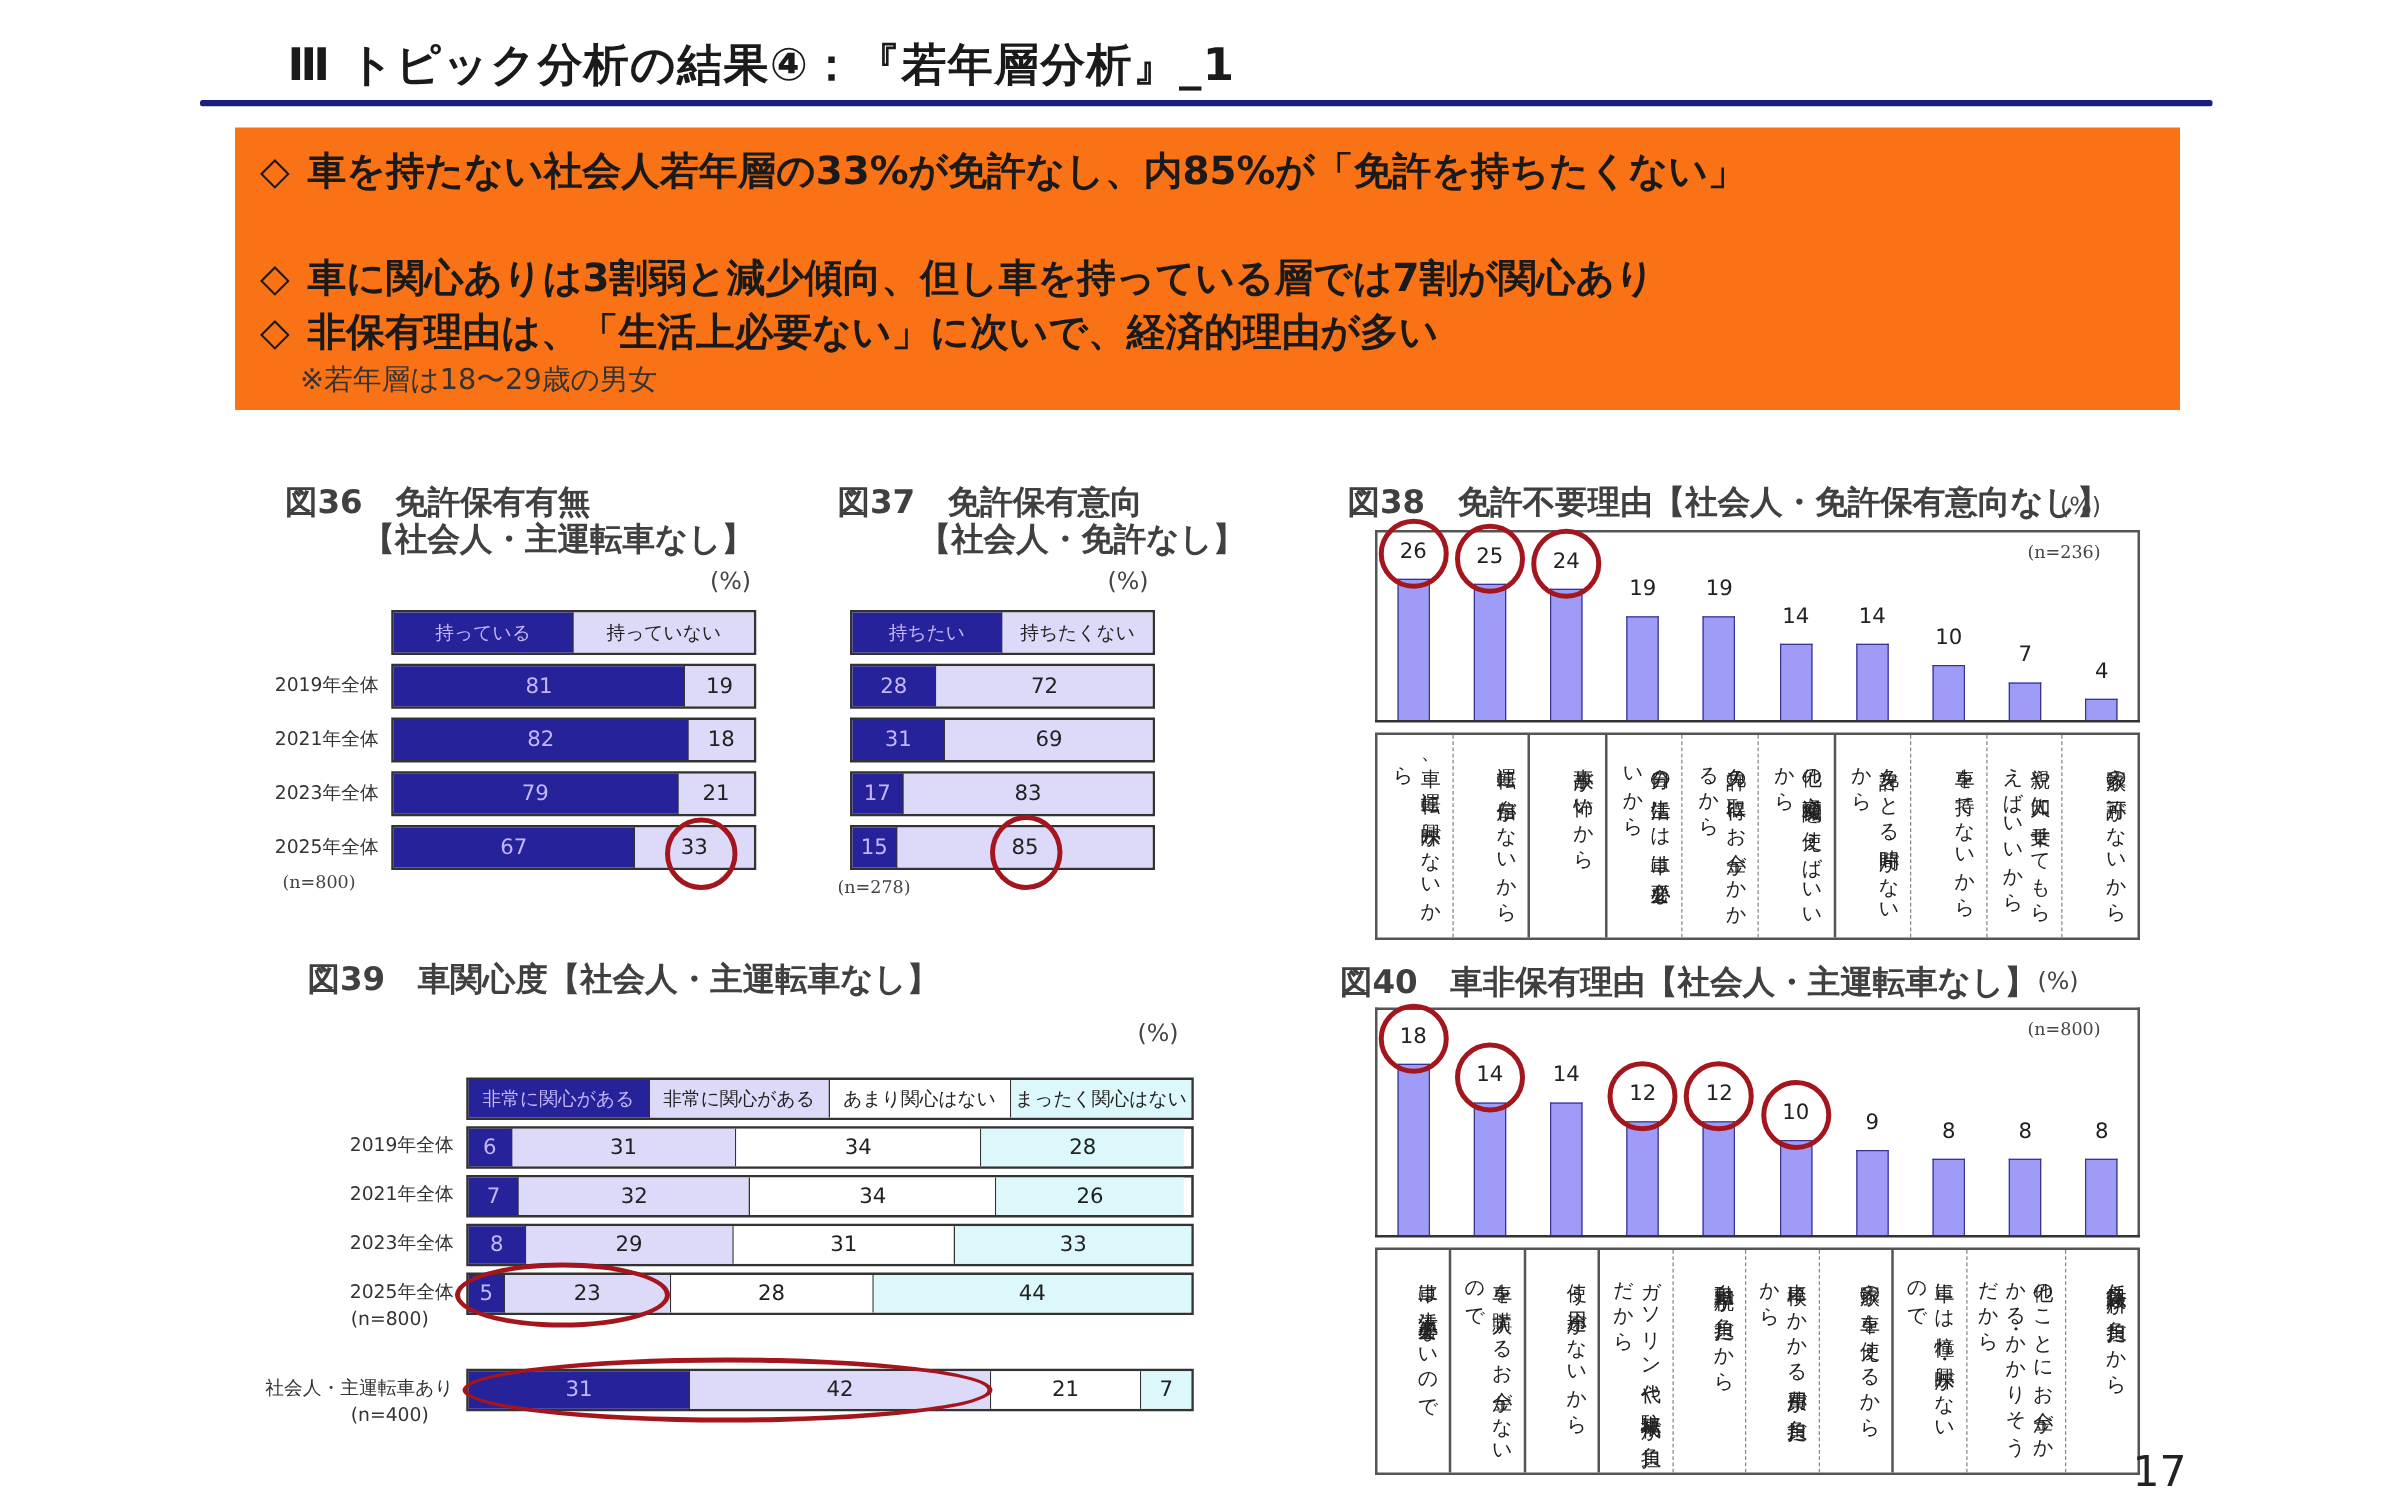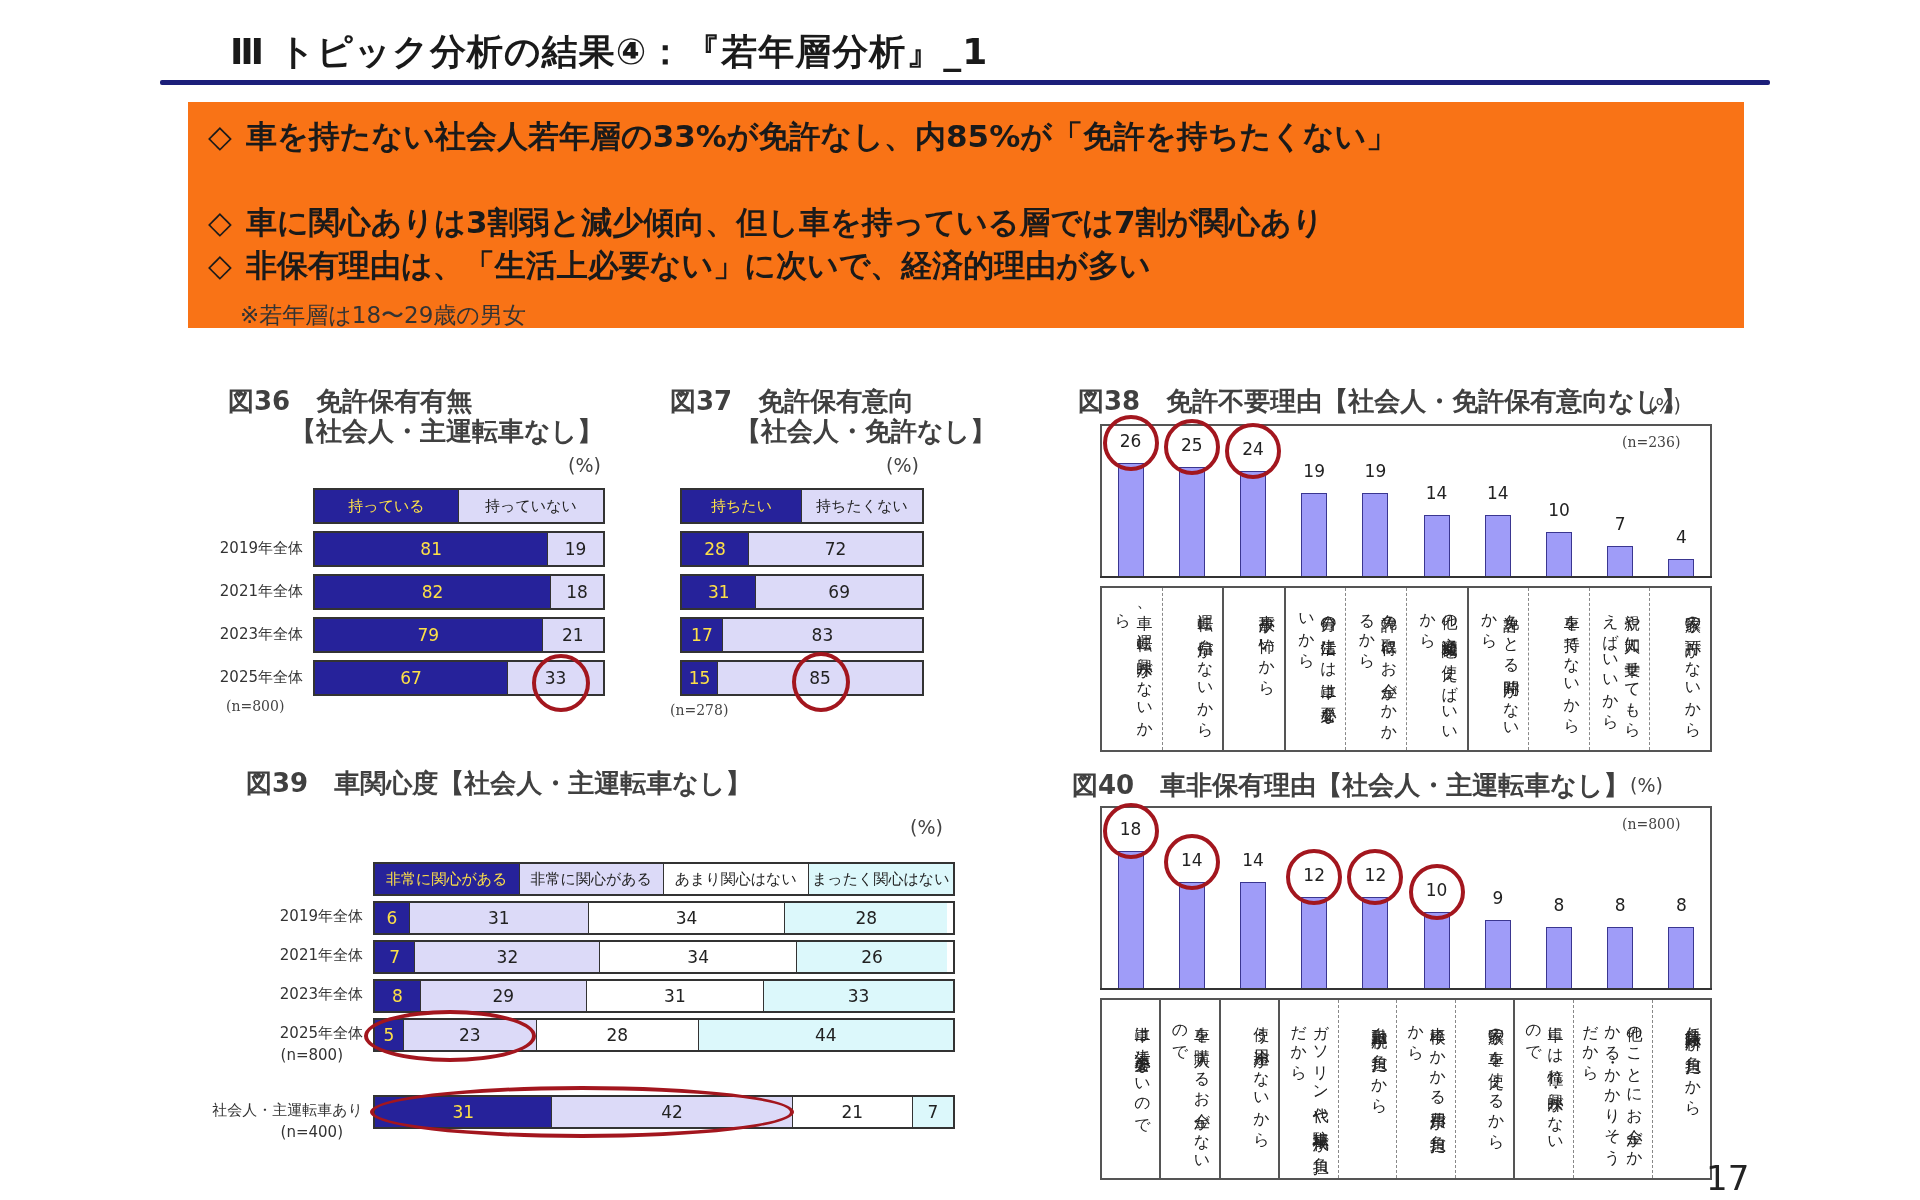--- a/index.html
+++ b/index.html
@@ -3,31 +3,31 @@
 <meta charset="utf-8">
 <style>
   html,body{margin:0;padding:0;background:#fff;}
   body{width:1920px;height:1200px;position:relative;overflow:hidden;font-family:"DejaVu Sans",sans-serif;color:#222;}
   .abs{position:absolute;}
   #title{left:230px;top:28px;font-size:36px;font-weight:bold;letter-spacing:1px;color:#1a1a1a;}
   #title-rule{left:160px;top:80px;width:1610px;height:5px;background:#1c1f7a;border-radius:2px;}
   #summary{left:188px;top:102px;width:1556px;height:226px;background:#f97316;}
   .sum-line{position:absolute;left:20px;font-size:31px;font-weight:bold;white-space:nowrap;color:#1a1a1a;}
   .sum-line .dia{display:inline-block;width:38px;font-weight:normal;}
-  .sum-note{position:absolute;left:52px;top:186px;font-size:23px;color:#333;margin-top:12px;}
+  .sum-note{position:absolute;left:52px;top:186px;font-size:23px;color:#333;}
 
   .fig-title{font-size:26px;font-weight:bold;color:#404040;white-space:nowrap;}
   .unit{font-size:19px;color:#444;}
   .nlabel{font-size:14px;color:#444;font-family:"DejaVu Serif",serif;}
 
   
   .sbar{position:absolute;display:flex;height:34px;border:2px solid #333;box-sizing:border-box;}
   .seg{height:100%;display:flex;align-items:center;justify-content:center;font-size:17px;box-sizing:border-box;border-right:1.5px solid #333;}
   .seg:last-child{border-right:none;}
-  .c1{background:#26229a;color:#fde047;text-align:center;}
+  .c1{background:#26229a;color:#c4b5fd;text-align:center;}
   .c2{background:#dcdaf8;color:#222;}
   .c3{background:#fff;color:#222;}
   .c4{background:#dcf8fb;color:#222;}
   .rowlab{position:absolute;font-size:15px;color:#333;text-align:right;white-space:nowrap;}
   .legend-seg{font-size:15px;}
 
   
   .colchart{position:absolute;border:2px solid #555;box-sizing:border-box;border-bottom:none;}
   .col{position:absolute;bottom:0;width:26px;background:#9f9cf8;border:1.5px solid #3a3690;border-bottom:none;box-sizing:border-box;}
   .colval{position:absolute;font-size:17px;width:40px;text-align:center;color:#222;}

